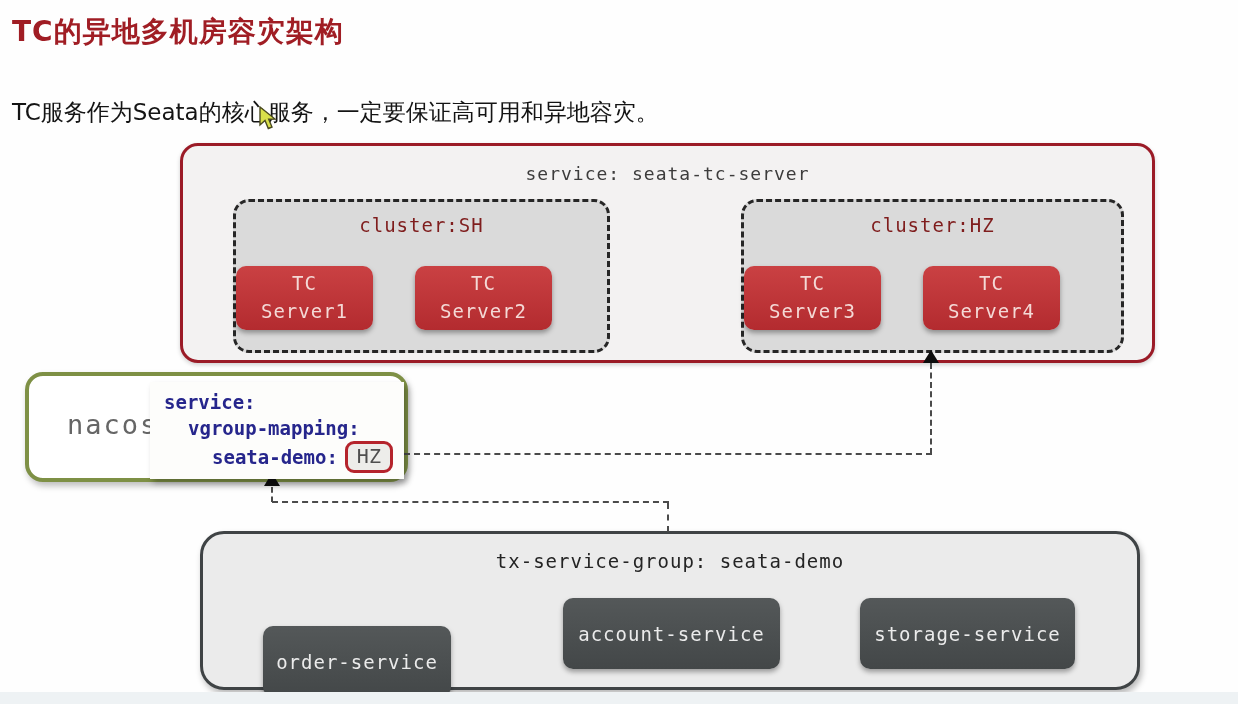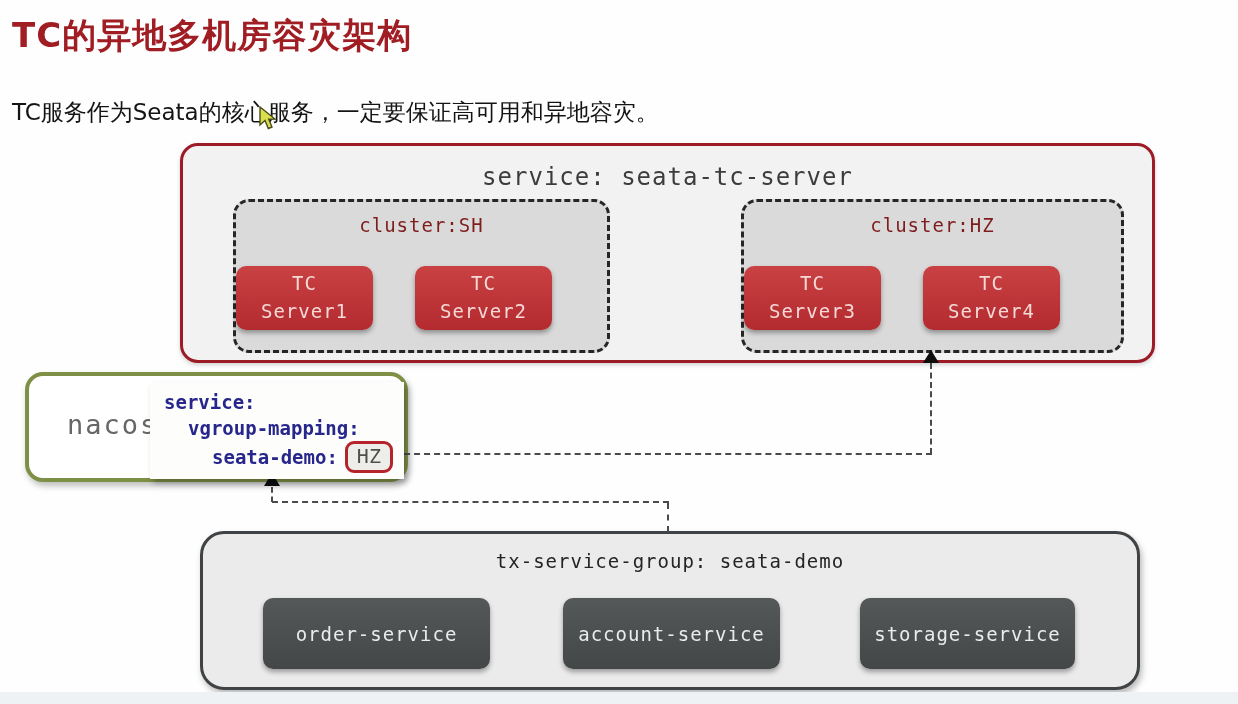--- a/index.html
+++ b/index.html
@@ -10,42 +10,42 @@
     width: 1238px;
     height: 704px;
     background: #fefefe;
     overflow: hidden;
   }
   .mono { font-family: "DejaVu Sans Mono", monospace; }
 
   
   #page-title {
     position: absolute; left: 12px; top: 13px;
-    font-size: 34px; font-weight: bold; color: #a01d24;
+    font-size: 28px; font-weight: bold; color: #a01d24;
     letter-spacing: 1px;
   }
   #page-subtitle {
     position: absolute; left: 12px; top: 97px;
     font-size: 23px; color: #141414;
   }
 
   
   #cursor { position: absolute; left: 258px; top: 106px; z-index: 50; }
 
   
   #tc-panel {
     position: absolute; left: 180px; top: 143px; width: 975px; height: 220px;
     background: #f3f2f2;
     border: 3px solid #9b1b27; border-radius: 18px;
     box-shadow: 0 2px 4px rgba(0,0,0,0.18);
   }
   #tc-panel-title {
     position: absolute; left: 0; right: 0; top: 17px;
     text-align: center;
-    font-size: 24px; color: #3c3c3c; letter-spacing: 1px;
+    font-size: 18px; color: #3c3c3c; letter-spacing: 1px;
   }
   .cluster-box {
     position: absolute;
     background: #dadada;
     border: 3px dashed #262626; border-radius: 16px;
   }
   #cluster-sh { left: 233px; top: 199px; width: 377px; height: 154px; }
   #cluster-hz { left: 741px; top: 199px; width: 383px; height: 154px; }
   .cluster-label {
     display: block; text-align: center; margin-top: 12px;
@@ -105,21 +105,21 @@
     font-size: 19px; color: #242424; letter-spacing: 1px;
   }
   .svc-box {
     position: absolute; top: 64px; height: 71px;
     display: flex; align-items: center; justify-content: center;
     background: linear-gradient(180deg, #545859 0%, #434748 100%);
     border-radius: 10px;
     box-shadow: 0 3px 5px rgba(0,0,0,0.35);
     color: #ebebeb; font-size: 19px; letter-spacing: 1px;
   }
-  #svc-order   { left: 60px;  width: 227px; }
+  #svc-order   { left: 60px;  width: 188px; margin-top: 28px; }
   #svc-account { left: 360px; width: 217px; }
   #svc-storage { left: 657px; width: 215px; }
 
   
   .dash-h { position: absolute; height: 0; border-top: 2px dashed #4a4a4a; }
   .dash-v { position: absolute; width: 0;  border-left: 2px dashed #4a4a4a; }
   #conn1-h  { left: 404px; top: 453px; width: 528px; }
   #conn1-v  { left: 930px; top: 363px; height: 91px; }
   #conn2-va { left: 667px; top: 503px; height: 29px; }
   #conn2-h  { left: 272px; top: 501px; width: 397px; }

